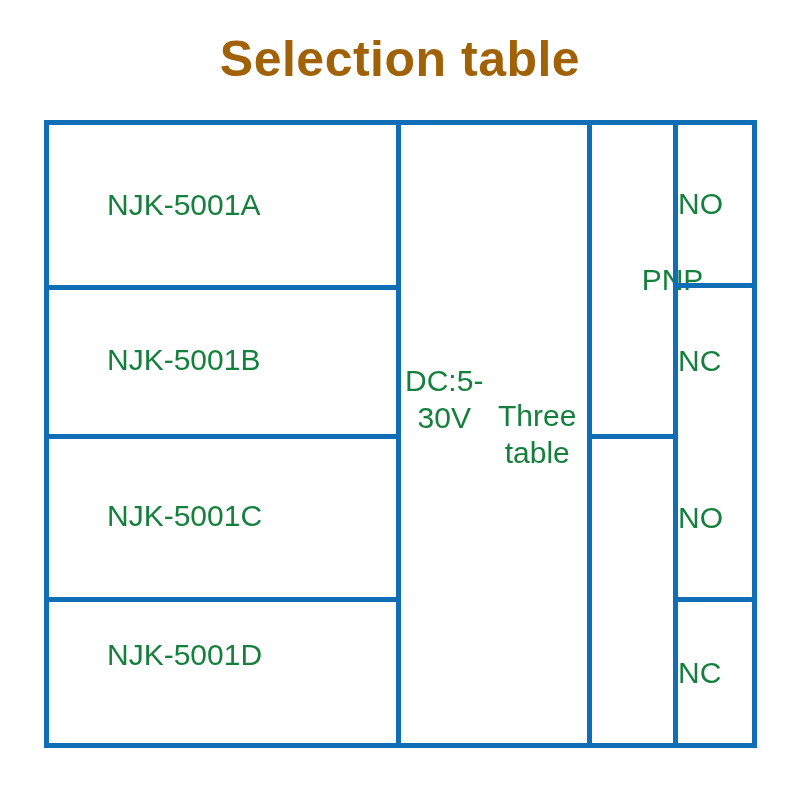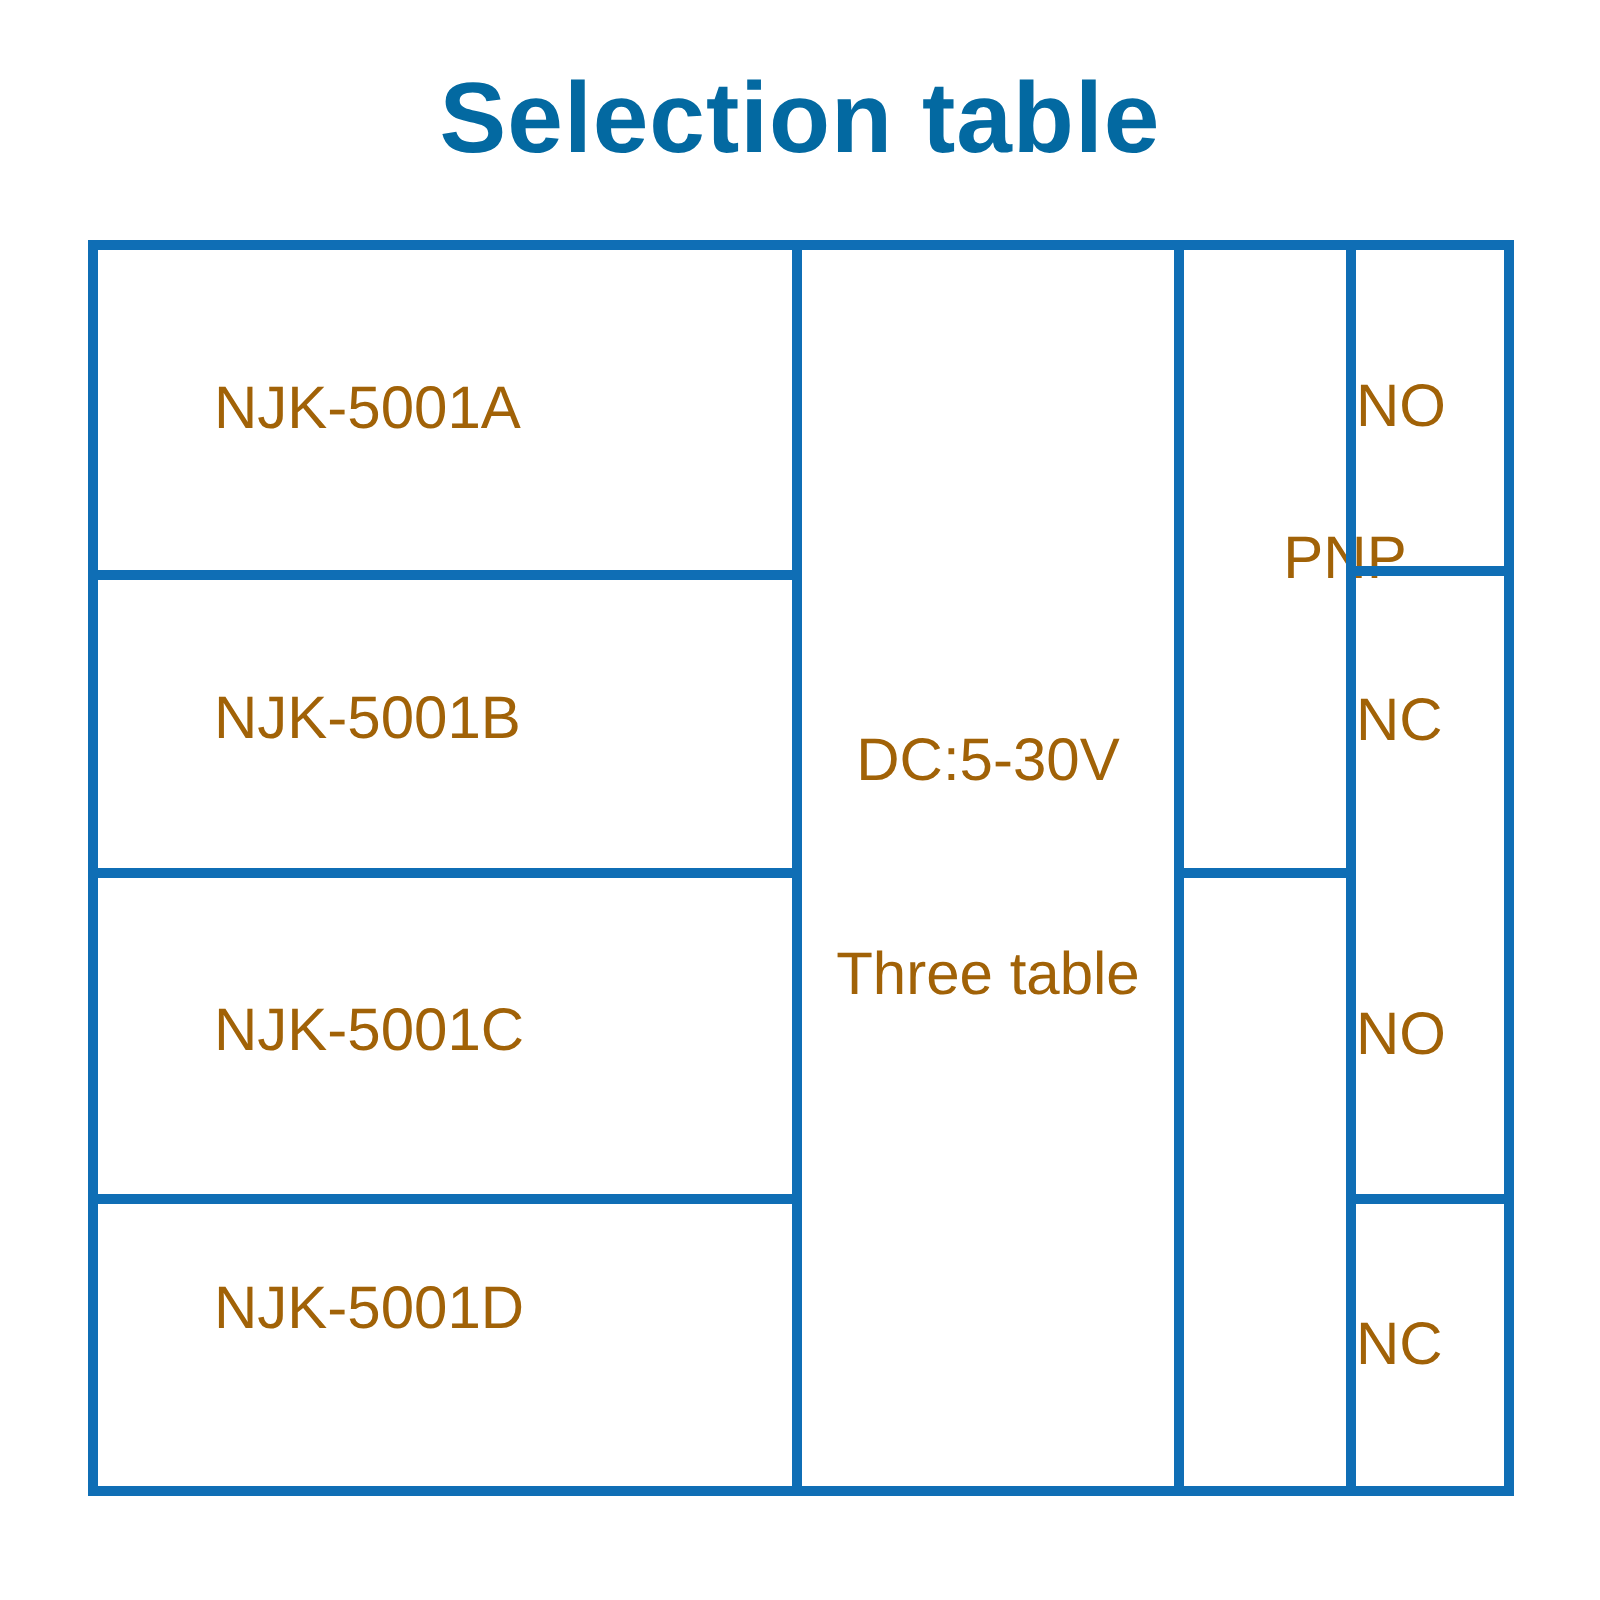--- a/index.html
+++ b/index.html
@@ -14,21 +14,21 @@
     position: relative;
     overflow: hidden;
   }
 
   #page-title {
     position: absolute;
     left: 0;
     top: 34px;
     width: 800px;
     text-align: center;
-    color: #0369a1;
+    color: #a16207;
     font-size: 50px;
     font-weight: bold;
     letter-spacing: 0.5px;
     line-height: 1;
     white-space: nowrap;
   }
 
   
   #selection-table {
     position: absolute;
@@ -39,21 +39,21 @@
     box-sizing: border-box;
     border: 5px solid #0F6EB5;
     background: #ffffff;
   }
 
   .cell {
     position: absolute;
     box-sizing: border-box;
     display: flex;
     align-items: center;
-    color: #a16207;
+    color: #15803d;
     font-size: 30px;
     font-family: "Liberation Sans", sans-serif;
     line-height: 1.25;
     background: transparent;
   }
 
   
   .model-cell {
     left: 0;
     width: 347px;
@@ -88,21 +88,21 @@
   .vrule.v1 { left: 347px; }
   .vrule.v2 { left: 538px; }
   .vrule.v3 { left: 624px; }
 
   
   .spec-cell {
     left: 352px;
     top: 0;
     width: 186px;
     height: 618px;
-    flex-direction: column;
+    flex-direction: row;
     justify-content: center;
     align-items: center;
     text-align: center;
   }
   .spec-line-1 { margin-bottom: 70px; }
 
   
   .type-cell {
     left: 543px;
     width: 81px;

